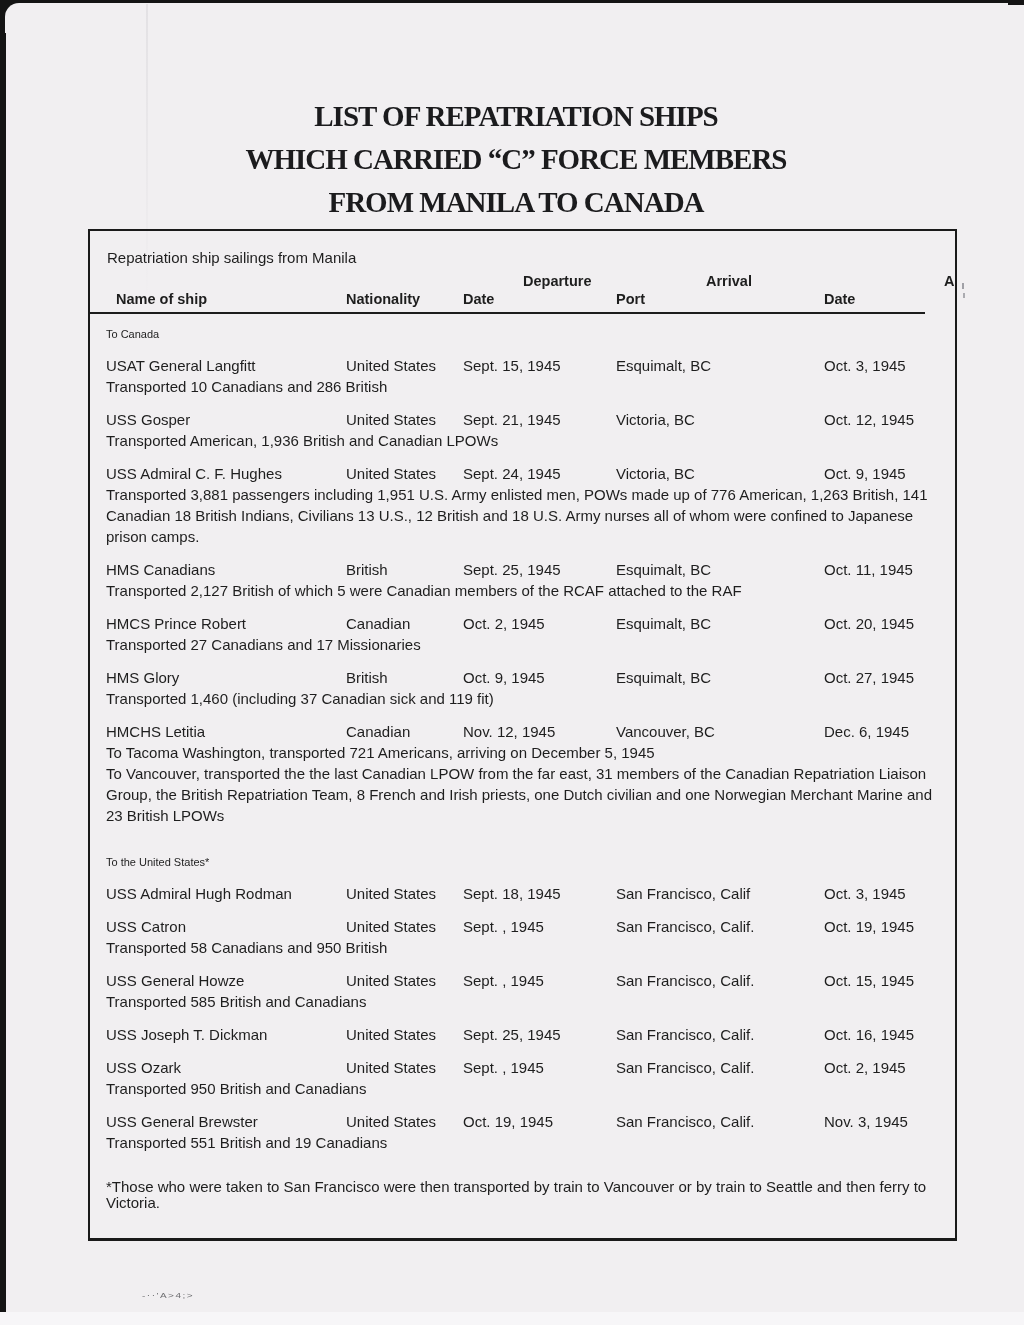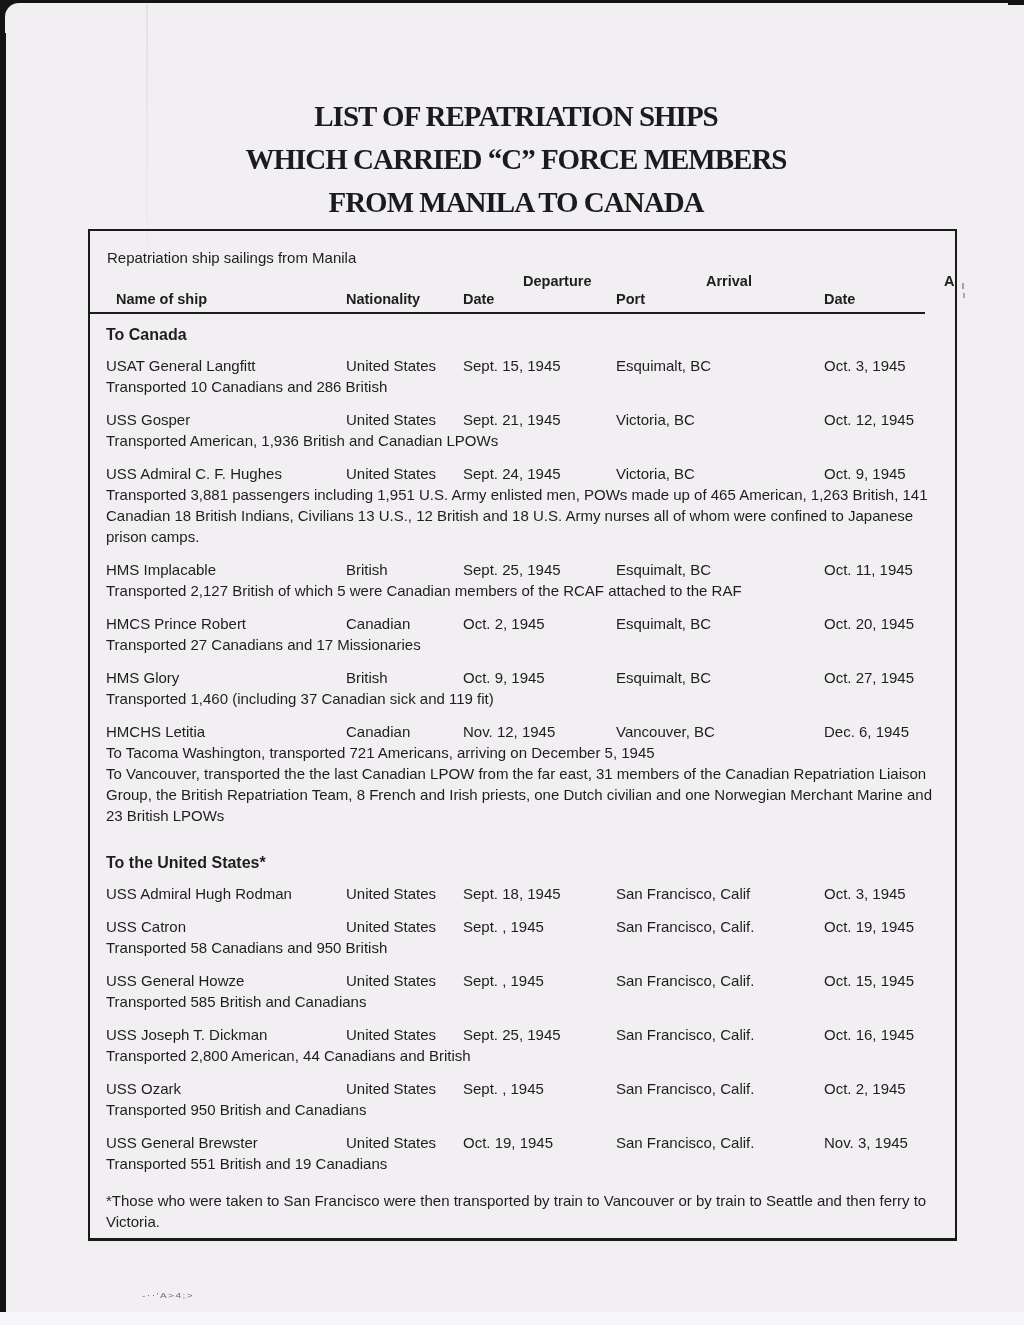--- a/index.html
+++ b/index.html
@@ -51,28 +51,28 @@
   .cols{display:grid;grid-template-columns:240px 117px 153px 208px 1fr;}
   .thead{font-weight:bold;font-size:14.5px;line-height:18px;}
   .thead .l1{margin-top:4px;gap:30px;}
   .thead .name-indent{padding-left:10px;}
   .header-rule{
     height:2px;background:#1c1c1c;border:0;
     margin:4px 14px 0 -16px;
   }
 
   .section-heading{
-    font-size:16px;font-weight:bold;margin:10px 0 10px 0;line-height:21px;
+    font-size:11px;font-weight:normal;margin:10px 0 10px 0;line-height:21px;
   }
   .tsection2 .section-heading{margin-top:26px;}
   .entry{margin-bottom:12px;}
   .entry-note{margin-top:0;}
   .c{display:block;}
 
-  .footnote{margin-top:16px;line-height:21px;}
+  .footnote{margin-top:26px;line-height:16px;}
 </style>
 </head>
 <body>
 
 <div class="edge-top"></div>
 <div class="edge-left"></div>
 <div class="corner-black"></div>
 <div class="corner-mask"></div>
 <div class="edge-topright"></div>
 <div class="edge-bottom-light"></div>
@@ -135,26 +135,26 @@
           </div>
 
   <div class="entry">
     <div class="cols">
       <span class="c">USS Admiral C. F. Hughes</span>
       <span class="c">United States</span>
       <span class="c">Sept. 24, 1945</span>
       <span class="c">Victoria, BC</span>
       <span class="c">Oct. 9, 1945</span>
     </div>
-  <div class="entry-note">Transported 3,881 passengers including 1,951 U.S. Army enlisted men, POWs made up of 465 American, 1,263 British, 141 Canadian 18 British Indians, Civilians 13 U.S., 12 British and 18 U.S. Army nurses all of whom were confined to Japanese prison camps.</div>
-          </div>
-
-  <div class="entry">
-    <div class="cols">
-      <span class="c">HMS Implacable</span>
+  <div class="entry-note">Transported 3,881 passengers including 1,951 U.S. Army enlisted men, POWs made up of 776 American, 1,263 British, 141 Canadian 18 British Indians, Civilians 13 U.S., 12 British and 18 U.S. Army nurses all of whom were confined to Japanese prison camps.</div>
+          </div>
+
+  <div class="entry">
+    <div class="cols">
+      <span class="c">HMS Canadians</span>
       <span class="c">British</span>
       <span class="c">Sept. 25, 1945</span>
       <span class="c">Esquimalt, BC</span>
       <span class="c">Oct. 11, 1945</span>
     </div>
   <div class="entry-note">Transported 2,127 British of which 5 were Canadian members of the RCAF attached to the RAF</div>
           </div>
 
   <div class="entry">
     <div class="cols">
@@ -228,21 +228,20 @@
           </div>
 
   <div class="entry">
     <div class="cols">
       <span class="c">USS Joseph T. Dickman</span>
       <span class="c">United States</span>
       <span class="c">Sept. 25, 1945</span>
       <span class="c">San Francisco, Calif.</span>
       <span class="c">Oct. 16, 1945</span>
     </div>
-  <div class="entry-note">Transported 2,800 American, 44 Canadians and British</div>
           </div>
 
   <div class="entry">
     <div class="cols">
       <span class="c">USS Ozark</span>
       <span class="c">United States</span>
       <span class="c">Sept. , 1945</span>
       <span class="c">San Francisco, Calif.</span>
       <span class="c">Oct. 2, 1945</span>
     </div>

